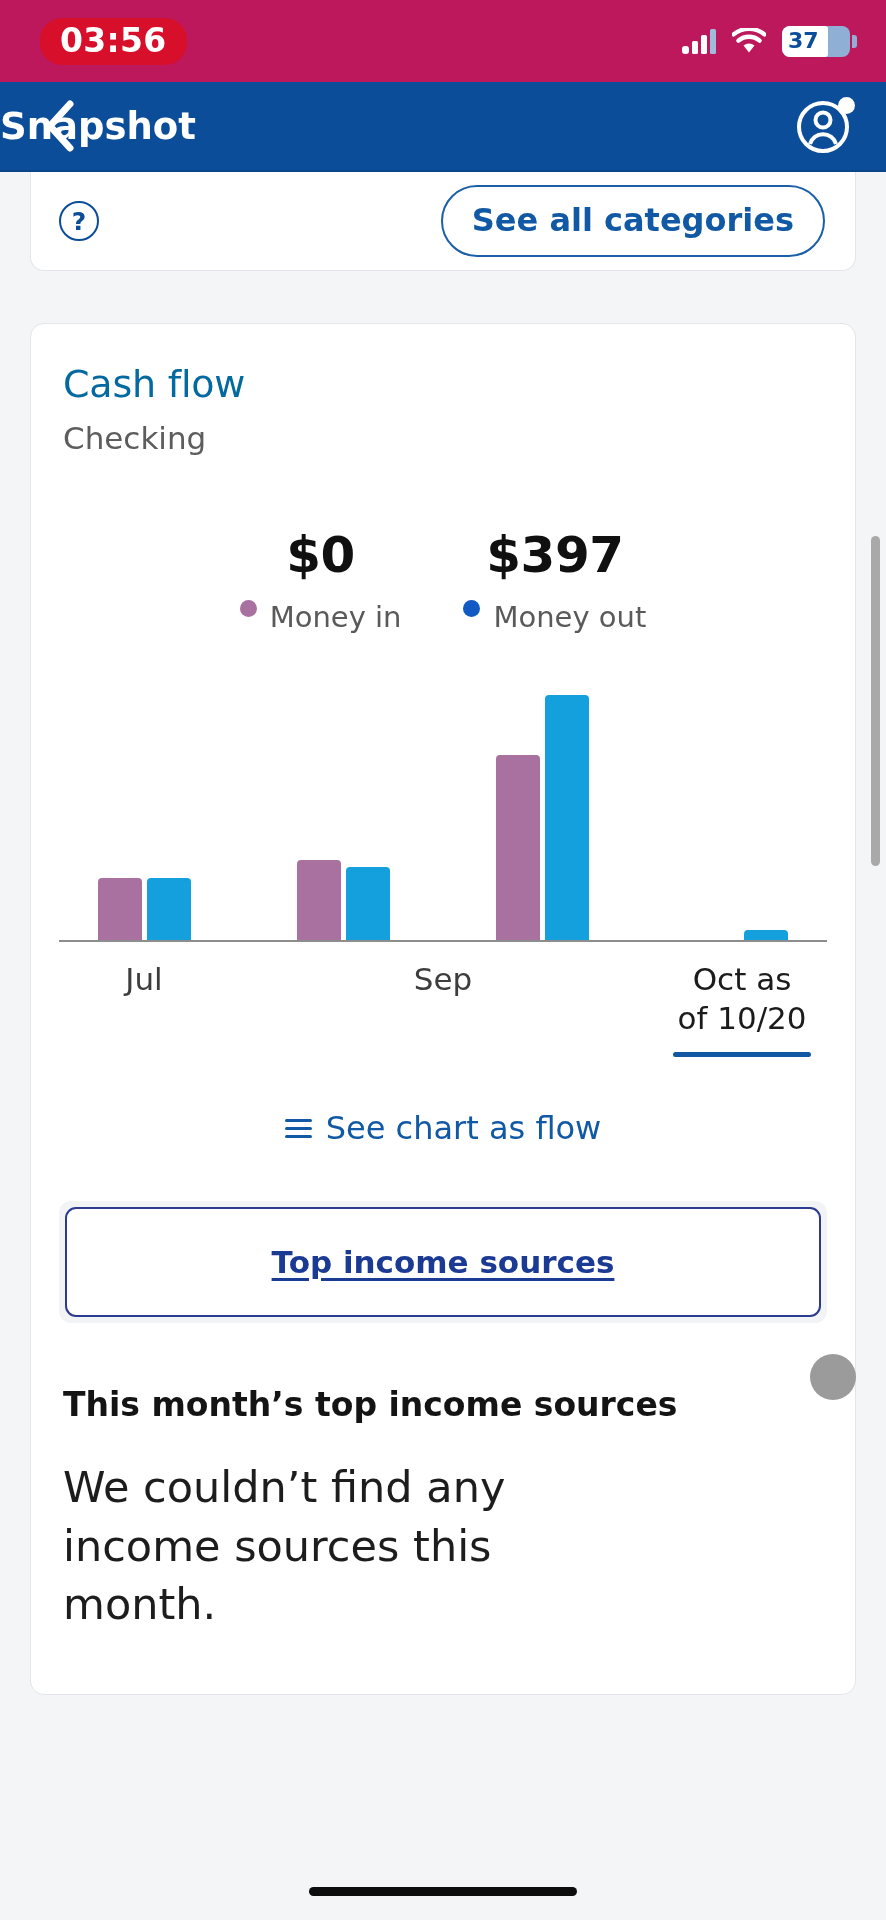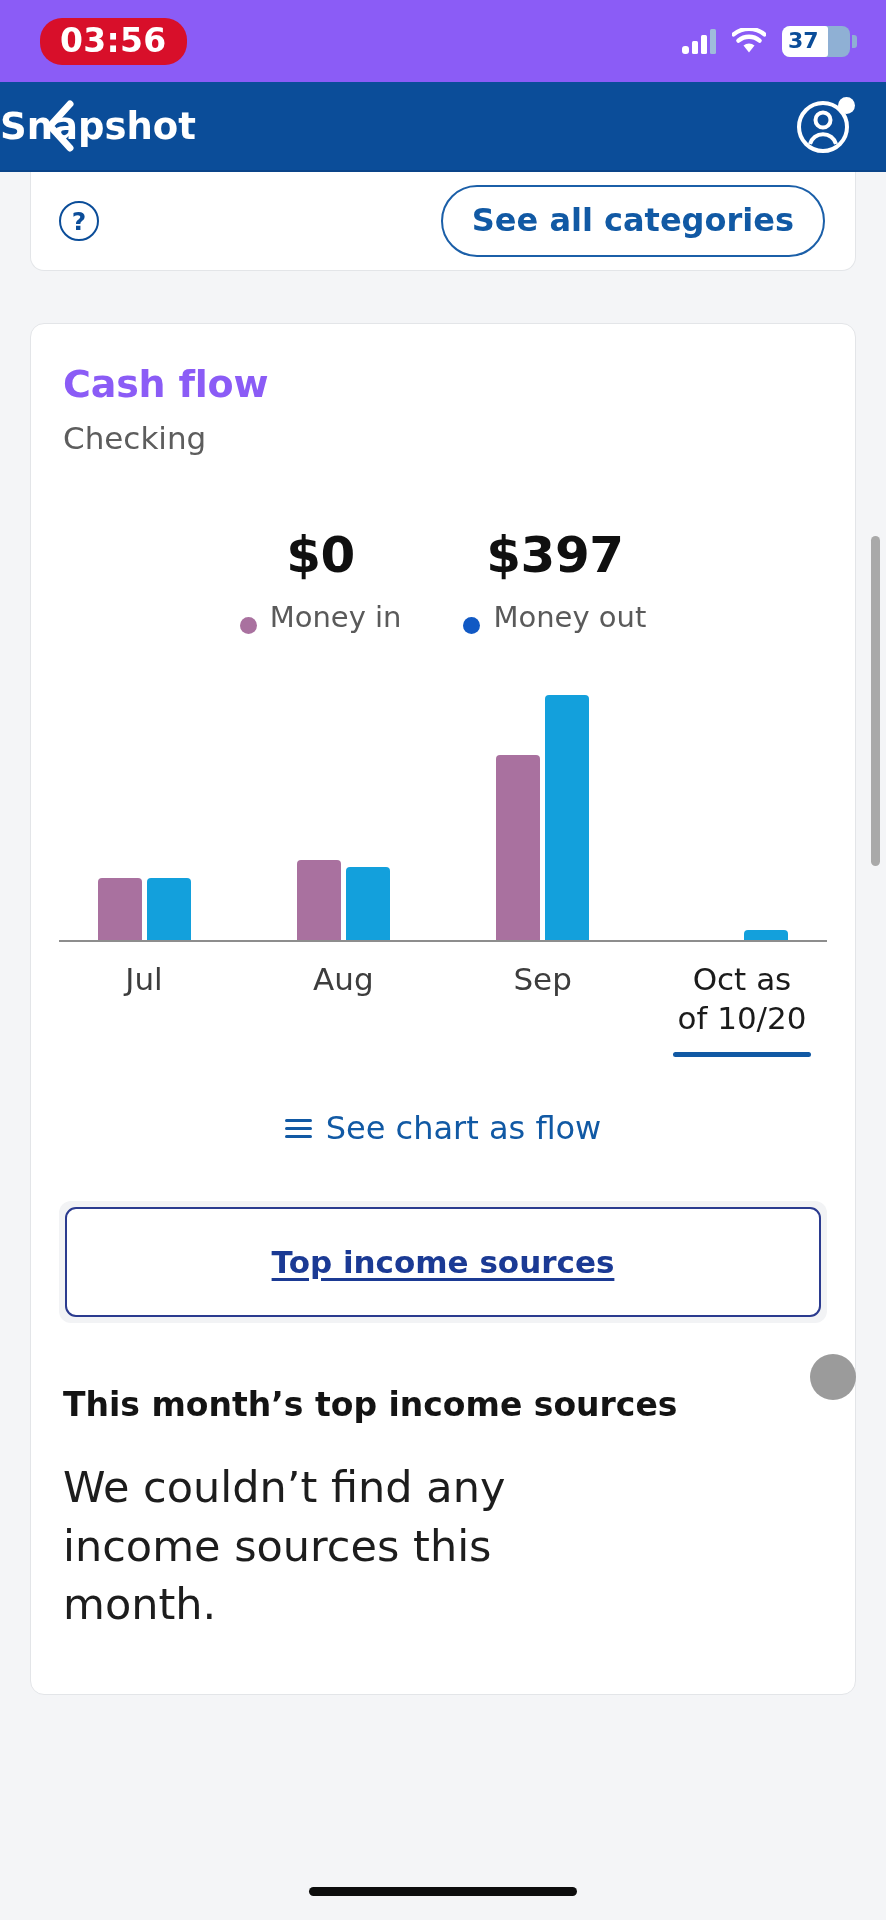--- a/index.html
+++ b/index.html
@@ -7,21 +7,21 @@
   body {
     font-family:"DejaVu Sans", sans-serif;
     background:#f4f5f7;
     overflow:hidden;
     position:relative;
   }
 
   
   .statusbar{
     height:82px;
-    background:#8b5cf6;
+    background:#be185d;
     display:flex;
     align-items:center;
     justify-content:space-between;
     padding:0 36px 0 40px;
     position:relative;
   }
   .clock-pill{
     background:#d80f2a;
     color:#ffffff;
     font-size:33px;
@@ -138,21 +138,21 @@
     white-space:nowrap;
   }
 
   
   .card-cash{
     margin-top:52px;
     padding:38px 0 0 0;
     overflow:hidden;
   }
   .cf-title{
-    font-size:38px; font-weight:700; color:#8b5cf6;
+    font-size:38px; font-weight:400; color:#0369a1;
     padding:0 32px;
     letter-spacing:-0.2px;
   }
   .cf-sub{
     font-size:31px; color:#5d5d5d;
     padding:14px 32px 0 32px;
   }
 
   .totals{
     display:flex;
@@ -162,21 +162,21 @@
     padding:0 30px;
   }
   .tot{ text-align:center; }
   .tot .amt{
     font-size:50px; font-weight:700; color:#101010;
     letter-spacing:-0.5px;
   }
   .tot .lab{
     margin-top:16px;
     font-size:29px; color:#5a5a5a;
-    display:flex; align-items:flex-end; gap:13px;
+    display:flex; align-items:flex-start; gap:13px;
     justify-content:center;
   }
   .swatch{ width:17px; height:17px; border-radius:50%; display:inline-block; }
 
   
   .chart-wrap{
     margin-top:58px;
     padding:0 28px;
     position:relative;
   }
@@ -416,21 +416,20 @@
             <div class="bar in" style="height: 185px; background: rgb(169, 113, 159);"></div>
             <div class="bar out" style="height: 245px; background: rgb(19, 160, 220);"></div>
           </div>
           <div class="group">
             <div class="bar in" style="height: 0px; background: rgb(169, 113, 159);"></div>
             <div class="bar out" style="height: 10px; background: rgb(19, 160, 220);"></div>
           </div>
         </div>
       <div class="xlabels" id="xlabels">
           <div class="xlab">Jul</div>
-          <div class="xlab">Aug</div>
           <div class="xlab">Sep</div>
           <div class="xlab sel">Oct as<br>of 10/20<span class="underline"></span></div>
         </div>
     </div>
 
     <div class="table-link">
       <span class="list-icon">
           <i></i>
           <i></i>
           <i></i>

